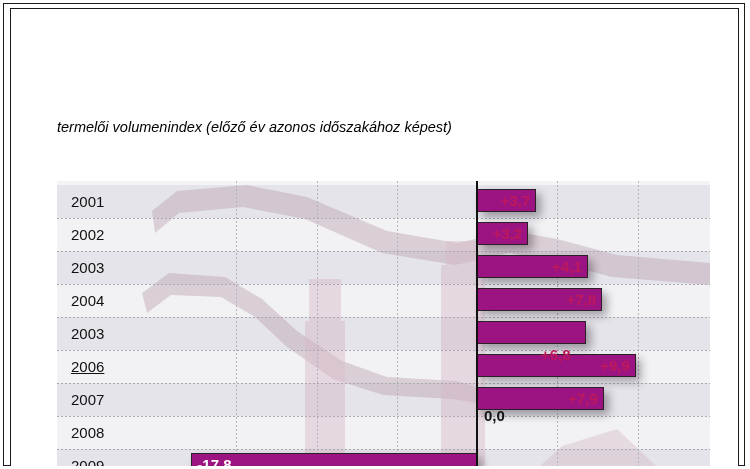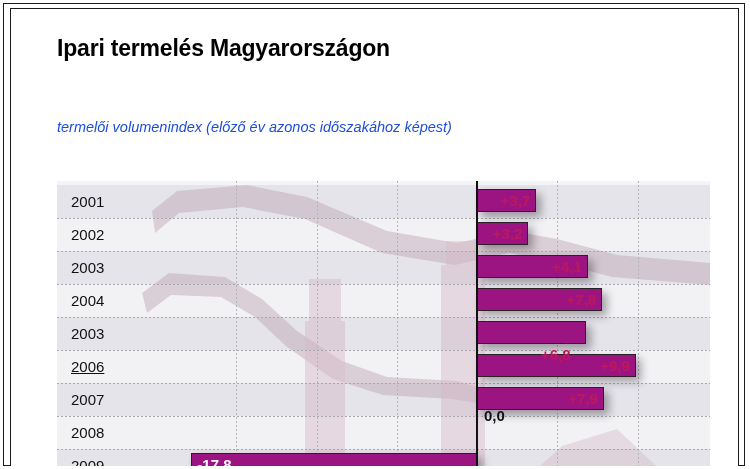--- a/index.html
+++ b/index.html
@@ -8,21 +8,21 @@
 
   #frame-outer{position:absolute;left:3px;top:3px;width:742px;height:463px;
                border:1px solid #1a1a1a;box-sizing:border-box;background:#fff;}
   #frame-inner{position:absolute;left:10px;top:8px;width:729px;height:458px;
                border:1px solid #1a1a1a;border-bottom:none;border-right:1px solid #1a1a1a;
                box-sizing:border-box;background:#fff;overflow:hidden;}
 
   #titlebox{position:absolute;left:46px;top:25px;width:640px;}
   .t-line{font-size:23px;font-weight:bold;color:#000;letter-spacing:-0.2px;line-height:28px;
           white-space:nowrap;}
-  #subtitle{position:absolute;left:46px;top:110px;font-size:14.5px;font-style:italic;color:#1d4ed8;
+  #subtitle{position:absolute;left:46px;top:110px;font-size:14.5px;font-style:italic;color:#000000;
             white-space:nowrap;}
 
   
   #chart{position:absolute;left:46px;top:145px;width:653px;height:324px;}
   #axis{position:absolute;left:0;top:0;width:653px;height:27px;}
   .xtick{position:absolute;top:0;font-size:11px;font-style:italic;color:#1a1a1a;
          transform:translateX(-50%);white-space:nowrap;}
   .tickstub{position:absolute;top:22px;width:1px;height:6px;
             background:repeating-linear-gradient(to bottom,#9a9a9a 0 1px,transparent 1px 2px);}
 
@@ -53,21 +53,20 @@
 
   #maskbottom{position:absolute;left:0;bottom:0;width:653px;height:0px;}
 </style>
 </head>
 <body>
 
 <div id="frame-outer"></div>
 <div id="frame-inner">
 
   <div id="titlebox">
-    <div class="t-line">Ipari termelés Magyarországon</div>
   </div>
 
   <div id="subtitle">termelői volumenindex (előző év azonos időszakához képest)</div>
 
   <div id="chart">
 
 
     <div id="plot">
 
       <svg id="wm" viewBox="0 0 653 297" preserveAspectRatio="none">

